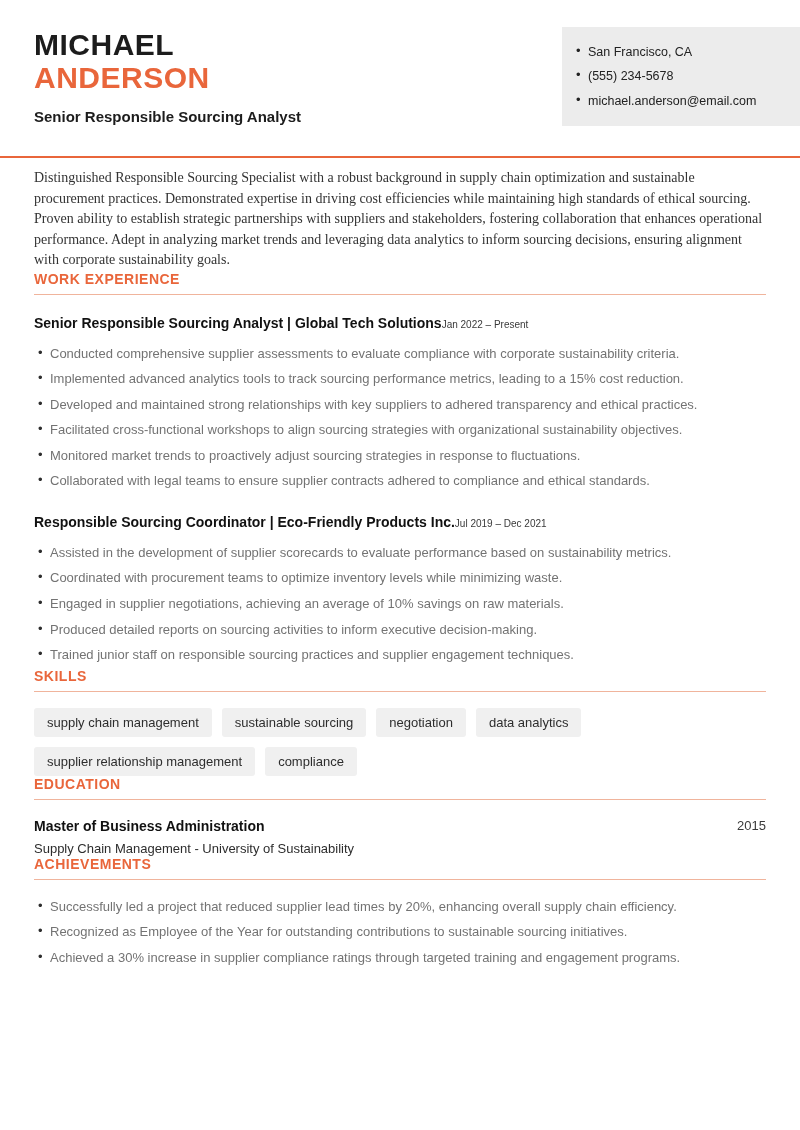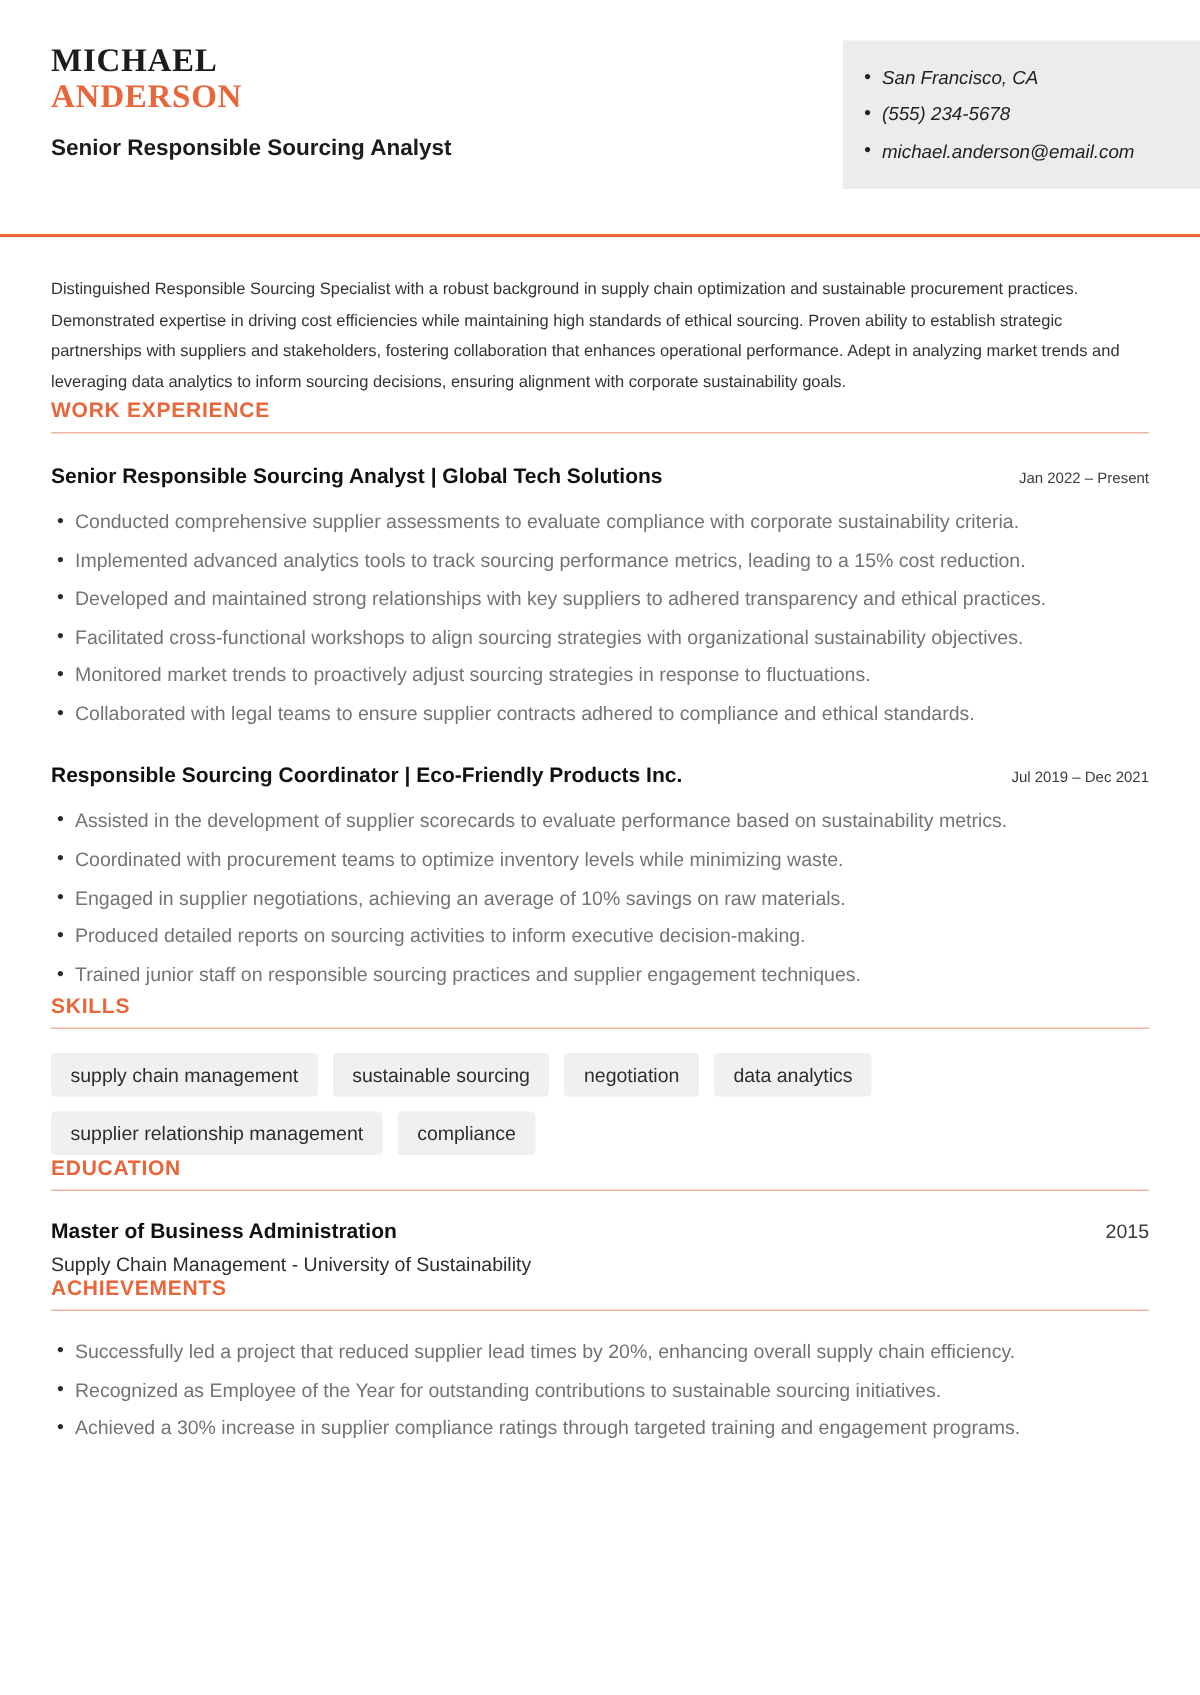--- a/index.html
+++ b/index.html
@@ -15,40 +15,38 @@
 
   
   .header {
     display: flex;
     justify-content: space-between;
     align-items: flex-start;
     padding: 26px 0 0 34px;
   }
   .name-block { padding-top: 2px; }
   .name-first, .name-last {
-    font-size: 22px;
+    font-size: 30px;
     font-weight: 800;
     letter-spacing: 0.5px;
     line-height: 1.1;
     color: #1c1c1c;
-    font-family: Liberation Serif, serif;
   }
   .name-last { color: var(--accent); }
   .header-job-title {
     margin-top: 14px;
     font-size: 15px;
     font-weight: 700;
     color: #1c1c1c;
   }
   .contact-card {
     background: #ececec;
     width: 238px;
     padding: 13px 12px 13px 14px;
     margin-top: 1px;
-    font-style: italic;
   }
   .contact-list { list-style: none; }
   .contact-list li {
     font-size: 12.5px;
     color: #222;
     padding: 5px 0 5px 12px;
     position: relative;
     line-height: 1.15;
   }
   .contact-list li::before {
@@ -64,41 +62,42 @@
     border: none;
     border-top: 2px solid var(--accent);
     margin-top: 30px;
     width: 800px;
   }
 
   
   .content { padding: 0 34px; }
 
   .summary {
-    margin-top: 25px;
-    font-size: 11px;
+    margin-top: 10px;
+    font-size: 14px;
     line-height: 20.5px;
     color: #333;
+    font-family: Liberation Serif, serif;
   }
 
   .section { }
   .section-heading {
     color: var(--accent);
     font-size: 14px;
     font-weight: 700;
     letter-spacing: 0.5px;
     padding-bottom: 7px;
     border-bottom: 1px solid #f0b49c;
   }
 
   
   .job-entry { margin-top: 20px; }
   .job-header {
     display: flex;
-    justify-content: space-between;
+    justify-content: flex-start;
     align-items: baseline;
   }
   .job-title {
     font-size: 14px;
     font-weight: 700;
     color: #111;
   }
   .job-dates {
     font-size: 10px;
     color: #3a3a3a;

